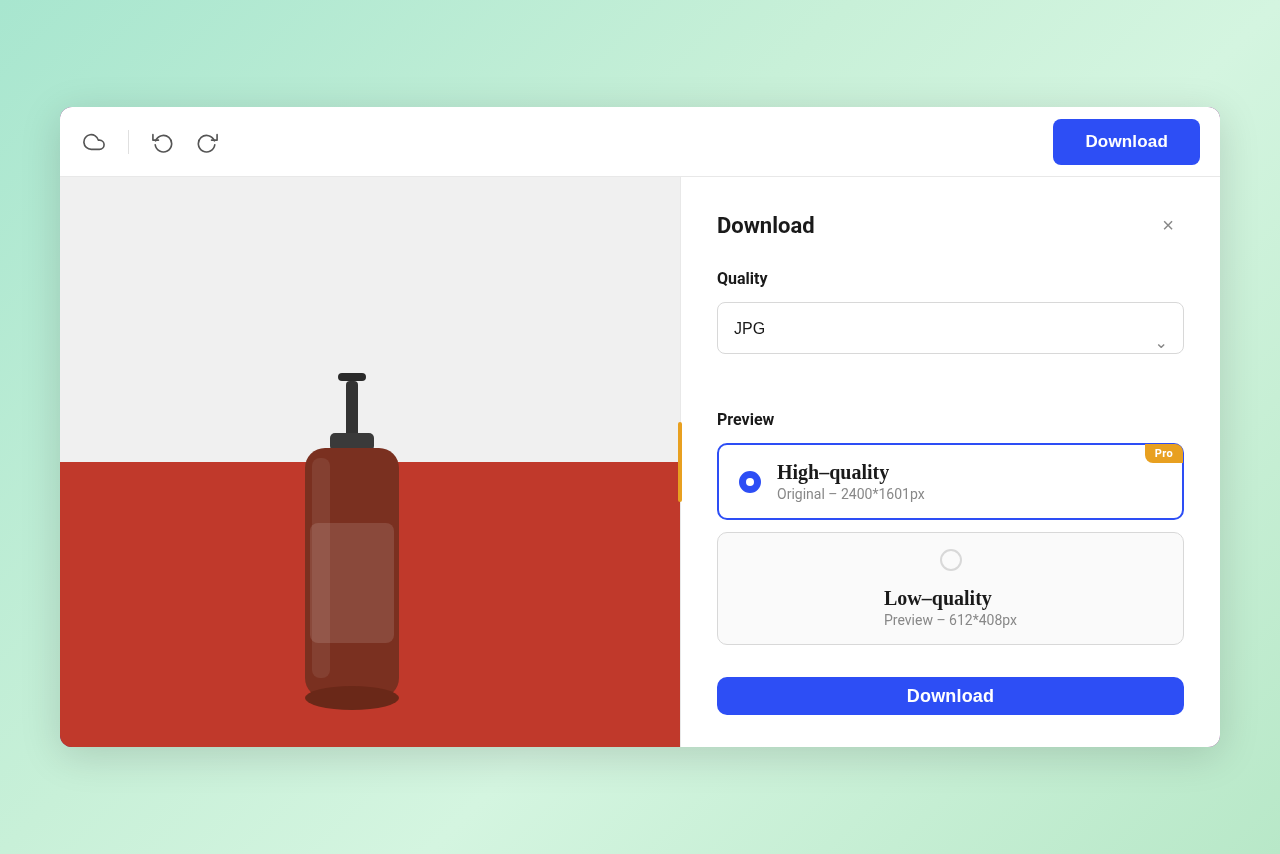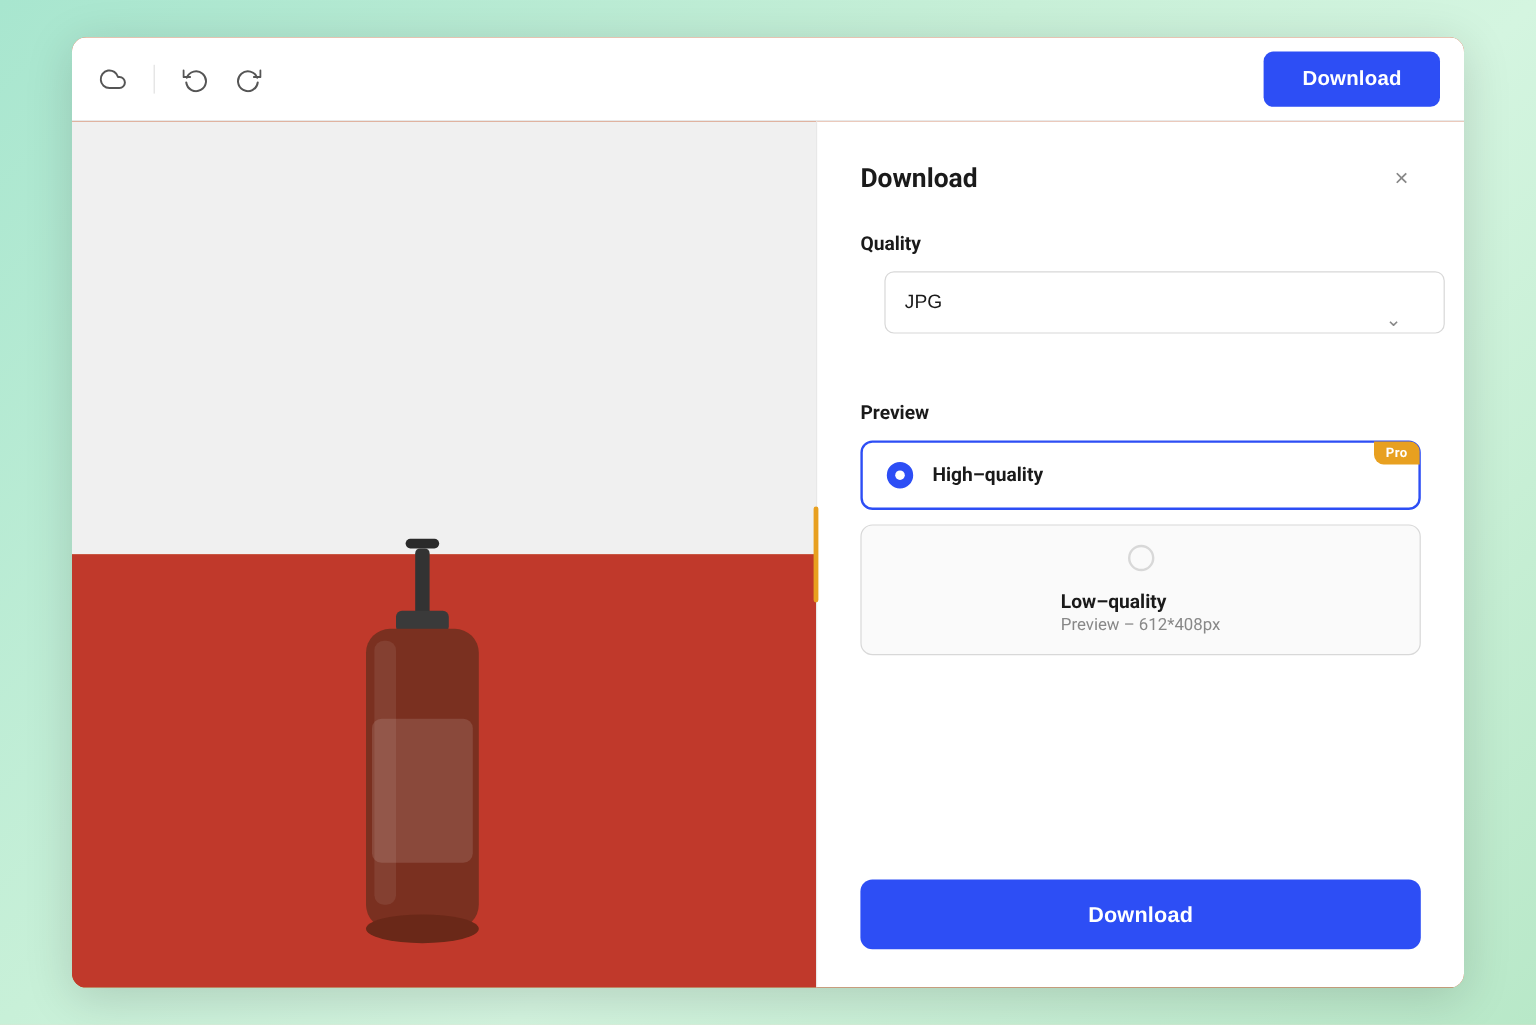--- a/index.html
+++ b/index.html
@@ -9,22 +9,22 @@
       background: linear-gradient(135deg, #a8e6cf 0%, #c8f0d8 40%, #d4f5e0 60%, #b8e8c8 100%);
       display: flex;
       align-items: center;
       justify-content: center;
       font-family: -apple-system, BlinkMacSystemFont, 'Segoe UI', Roboto, sans-serif;
       overflow: hidden;
       border-radius: 16px;
     }
     .app-window {
       width: 1160px;
-      height: 792px;
-      background: #c2410c;
+      height: 640px;
+      background: #701a75;
       border-radius: 12px;
       overflow: hidden;
       display: flex;
       flex-direction: column;
       position: relative;
       box-shadow: 0 8px 40px rgba(0,0,0,0.15);
     }
     
     .toolbar {
       height: 70px;
@@ -173,21 +173,20 @@
       width: 100%;
       height: 52px;
       border: 1.5px solid #d8d8d8;
       border-radius: 8px;
       padding: 0 16px;
       font-size: 16px;
       color: #1a1a1a;
       appearance: none;
       background: #fff;
       cursor: pointer;
-      margin-left: 20px;
     }
     .select-chevron {
       position: absolute;
       right: 16px;
       top: 50%;
       transform: translateY(-50%);
       color: #888;
       pointer-events: none;
       font-size: 16px;
     }
@@ -236,24 +235,25 @@
       content: '';
       width: 8px;
       height: 8px;
       border-radius: 50%;
       background: #fff;
     }
     .quality-text {
       flex: 1;
     }
     .quality-name {
-      font-size: 16px;
+      font-size: 20px;
       font-weight: 700;
       color: #1a1a1a;
       margin-bottom: 2px;
+      font-family: Liberation Serif, serif;
     }
     .quality-desc {
       font-size: 14px;
       color: #888;
     }
     .pro-badge {
       position: absolute;
       top: -1px;
       right: -1px;
       background: #e8a020;
@@ -370,20 +370,21 @@
         <span class="select-chevron">⌄</span>
       </div>
 
       <div class="section-label">Preview</div>
       <div class="quality-options">
 
         <div class="quality-option selected">
           <div class="radio-circle selected"></div>
           <div class="quality-text">
             <div class="quality-name">High–quality</div>
+            <div class="quality-desc">Original – 2400*1601px</div>
           </div>
           <span class="pro-badge">Pro</span>
         </div>
 
         <div class="quality-option">
           <div class="radio-circle"></div>
           <div class="quality-text">
             <div class="quality-name">Low–quality</div>
             <div class="quality-desc">Preview – 612*408px</div>
           </div>

